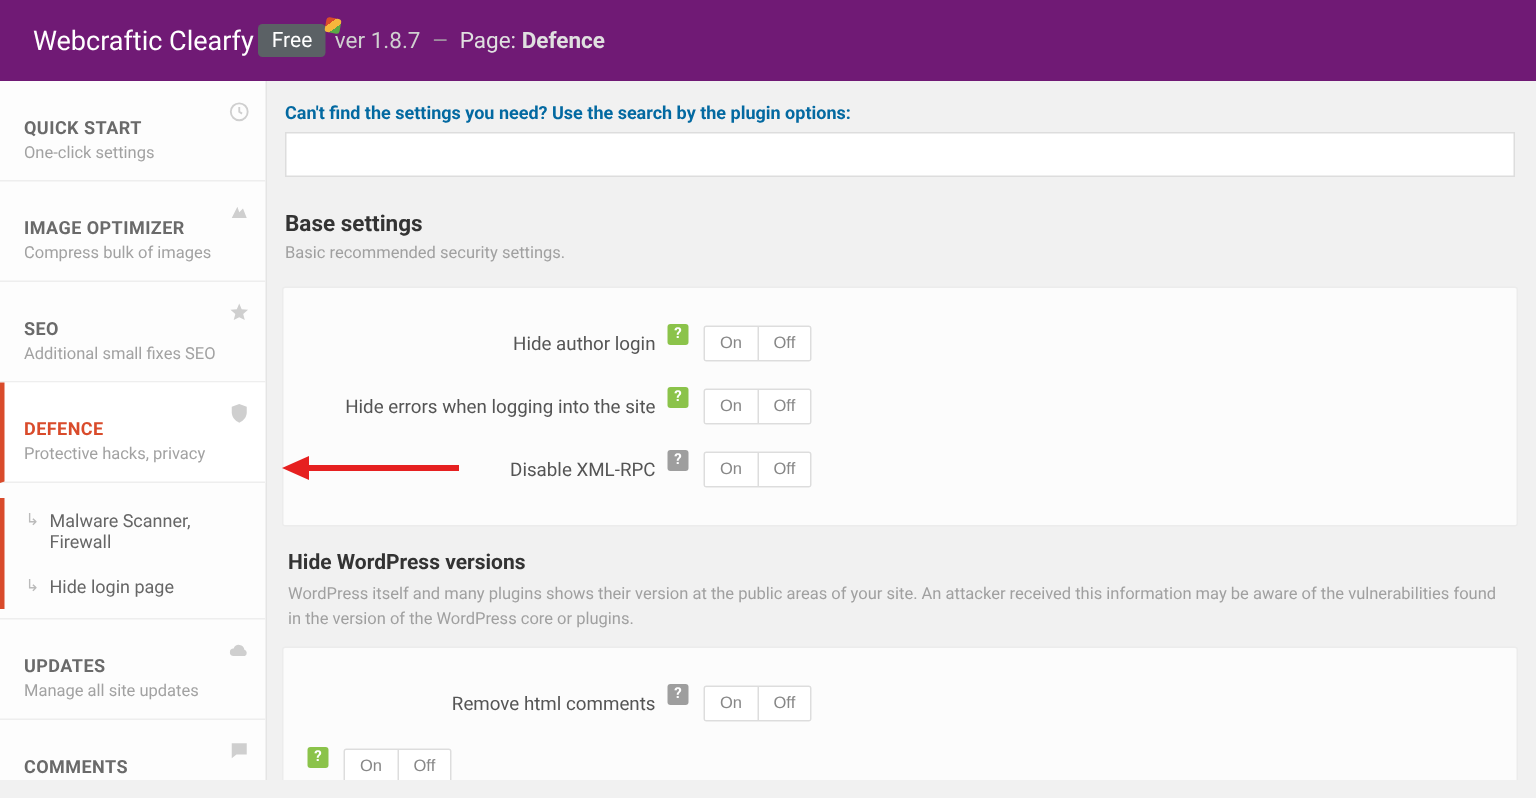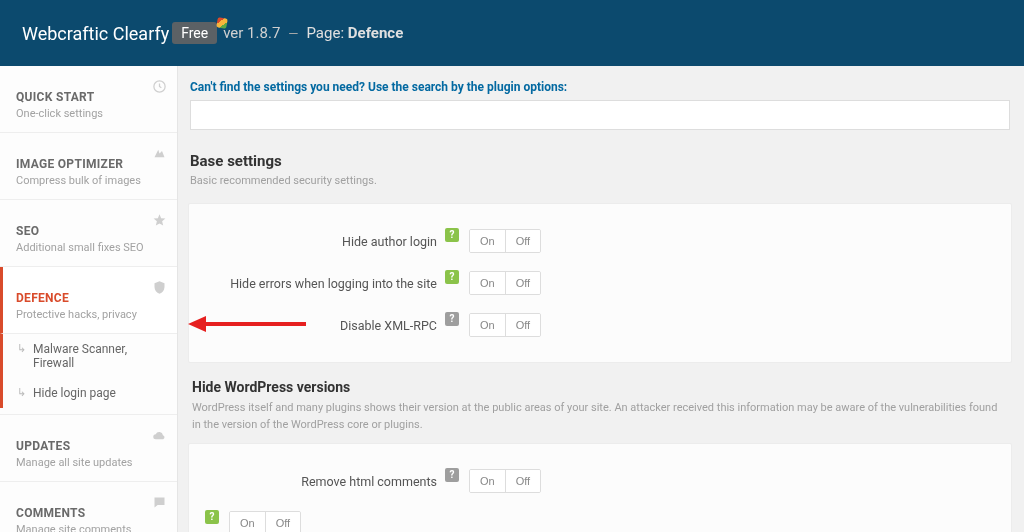--- a/index.html
+++ b/index.html
@@ -6,22 +6,22 @@
   body {
     font-family: -apple-system, BlinkMacSystemFont, "Segoe UI", Roboto, sans-serif;
     font-size: 13px;
     color: #555;
     background: #f1f1f1;
     width: 1024px;
     height: 532px;
     overflow: hidden;
   }
   .header {
-    background: #0c4a6e;
-    height: 66px;
+    background: #701a75;
+    height: 54px;
     display: flex;
     align-items: center;
     padding: 0 22px;
     color: #ccc;
   }
   .header .brand { font-size: 18px; font-weight: 400; color: #fff; }
   .header .badge {
     display: inline-block;
     background: #5b6165;
     color: #fff;
@@ -93,21 +93,21 @@
     position: relative;
     border-left: 3px solid #d94b2b;
   }
   .sb-sub::before {
     content: "↳";
     position: absolute;
     left: 14px;
     color: #bbb;
     font-size: 11px;
   }
-  .sb-subgroup { border-bottom: 1px solid #eee; padding-bottom: 6px; }
+  .sb-subgroup { border-bottom: 1px solid #eee; padding-bottom: 6px; margin-top: 10px; }
 
   .content {
     flex: 1;
     padding: 10px 12px 0 10px;
     overflow: hidden;
     position: relative;
   }
   .search-area {
     padding: 4px 2px 10px 2px;
   }

